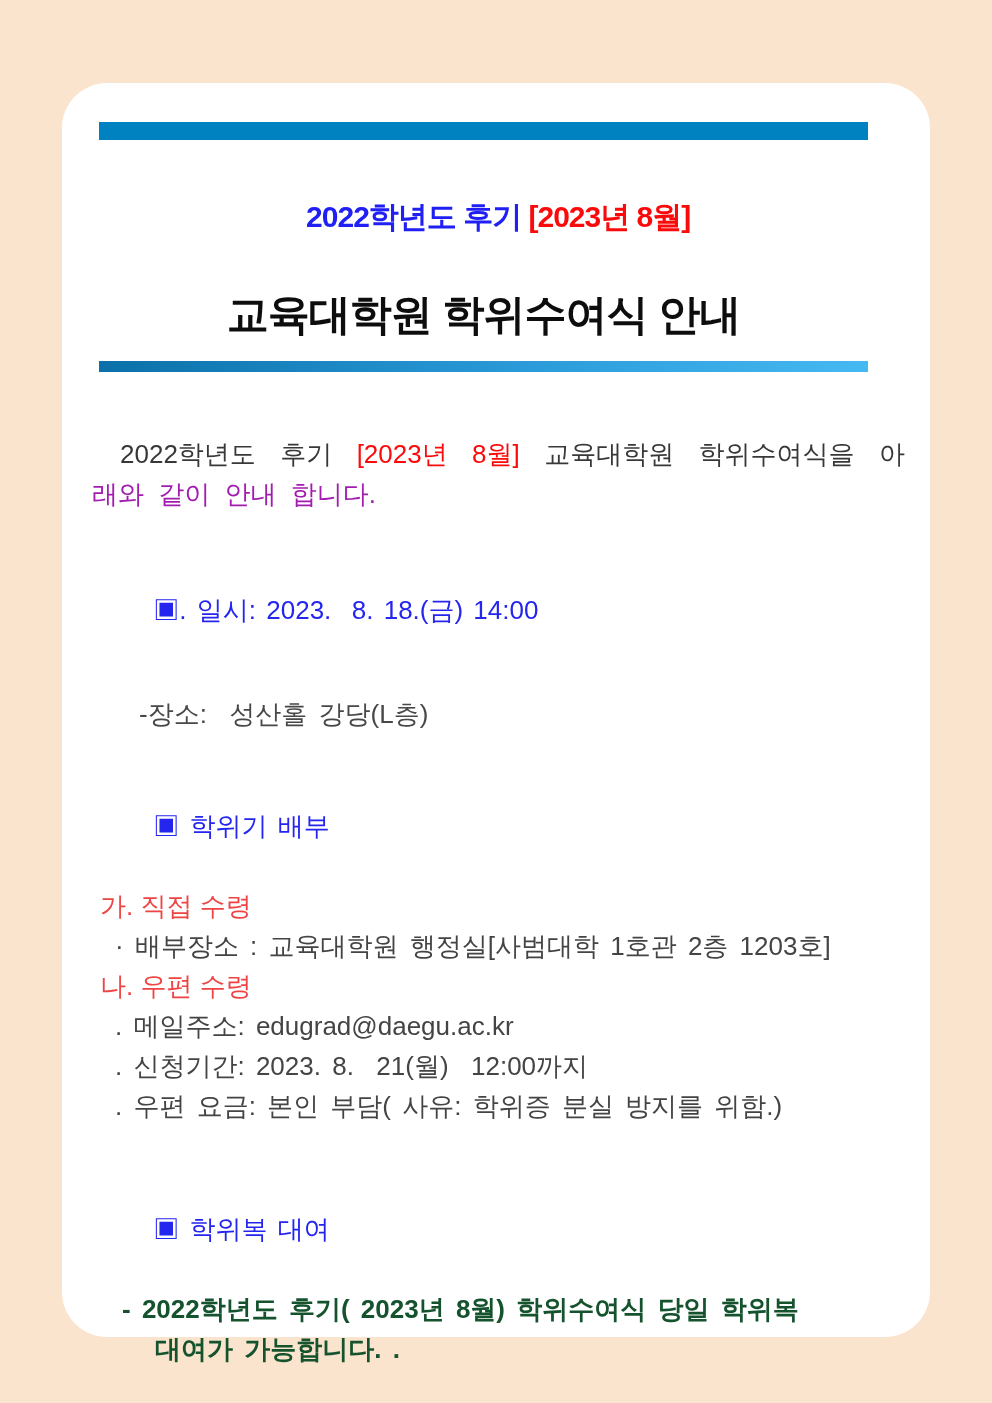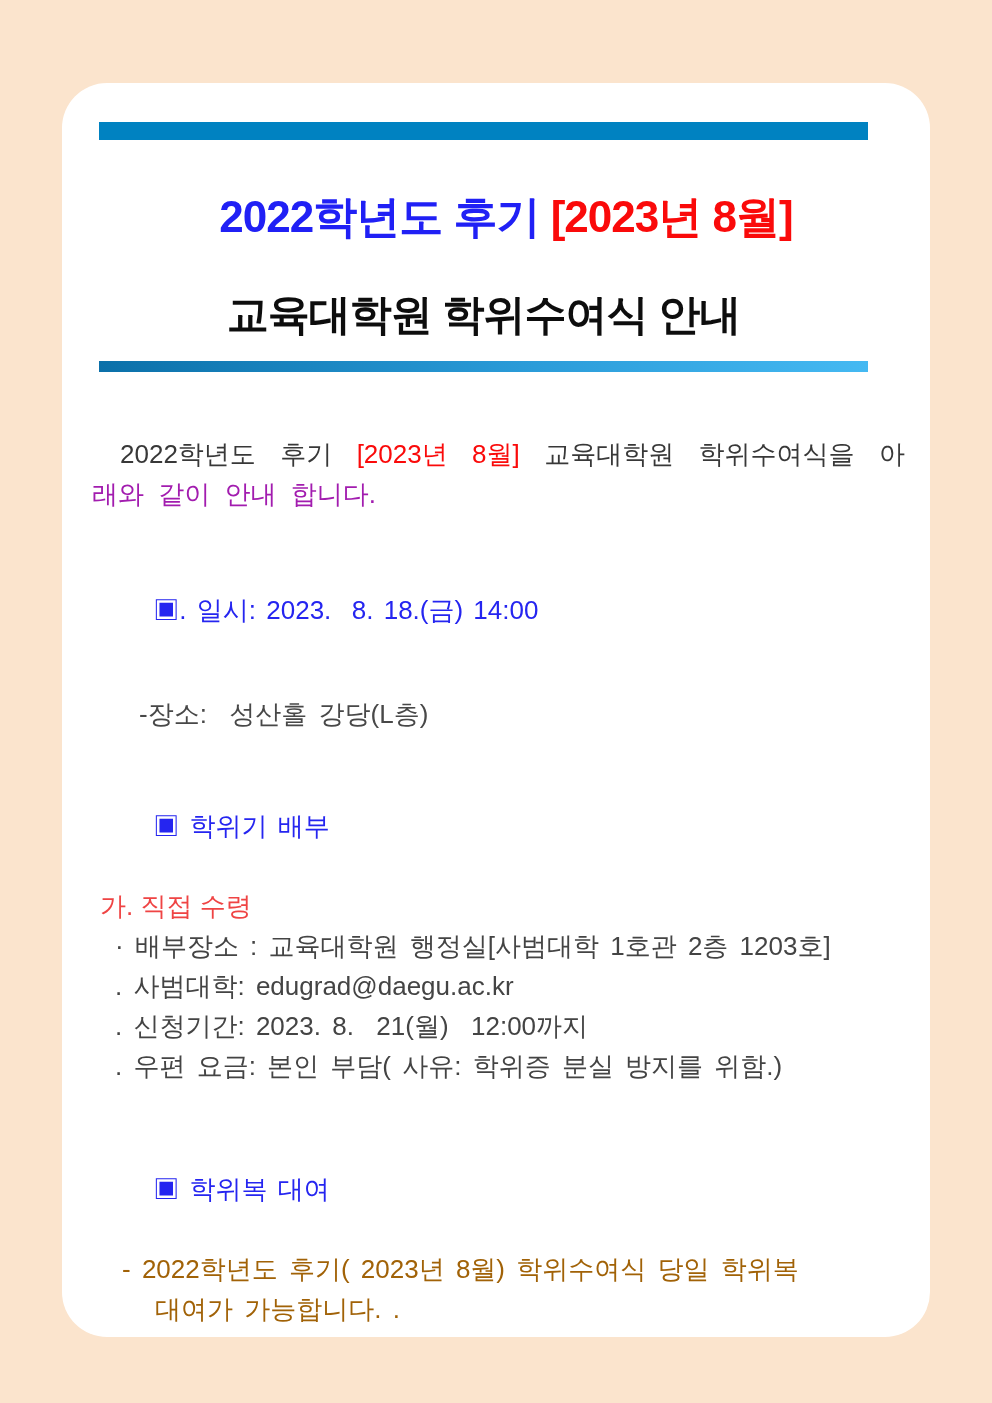--- a/index.html
+++ b/index.html
@@ -21,21 +21,21 @@
     box-sizing: border-box;
   }
   .bar-top {
     height: 18px;
     margin: 0 62px 0 37px;
     background: #0082c1;
   }
   .title1 {
     margin: 11px 62px 0 37px;
     text-align: center;
-    font-size: 44px;
+    font-size: 30px;
     font-weight: 900;
     line-height: 44px;
     white-space: pre-wrap;
     letter-spacing: -1px;
   }
   .title1 .blue { color: #2020f5; }
   .title1 .red  { color: #fa0a0a; }
   .title2 {
     margin: 0 62px 0 37px;
     text-align: center;
@@ -93,21 +93,22 @@
     line-height: 40px;
     white-space: pre-wrap;
     word-spacing: 4px;
     color: #444444;
   }
   .r-item {
     padding-left: 30px;
     line-height: 40px;
     white-space: pre-wrap;
     word-spacing: 4px;
-    color: #a16207;
+    color: #14532d;
+    font-weight: bold;
   }
   .r-cont { padding-left: 63px; }
 </style>
 </head>
 <body>
 
 <div class="card">
 
   <div class="bar-top"></div>
 
@@ -133,21 +134,22 @@
     </div>
     <div class="loc">-장소:  성산홀 강당(L층)</div>
 
     <div class="h-blue mt-sec2">
       <span class="bullet">▣</span><span> 학위기 배부</span>
     </div>
 
     <div class="sub-red">가. 직접 수령</div>
     <div class="item">· 배부장소 : 교육대학원 행정실[사범대학 1호관 2층 1203호]</div>
 
-    <div class="item">. 사범대학: edugrad@daegu.ac.kr</div>
+    <div class="sub-red">나. 우편 수령</div>
+    <div class="item">. 메일주소: edugrad@daegu.ac.kr</div>
     <div class="item">. 신청기간: 2023. 8.  21(월)  12:00까지</div>
     <div class="item">. 우편 요금: 본인 부담( 사유: 학위증 분실 방지를 위함.)</div>
 
     <div class="h-blue mt-sec3">
       <span class="bullet">▣</span><span> 학위복 대여</span>
     </div>
     <div class="r-item">- 2022학년도 후기( 2023년 8월) 학위수여식 당일 학위복</div>
     <div class="r-item r-cont">대여가 가능합니다. .</div>
 
   </div>

